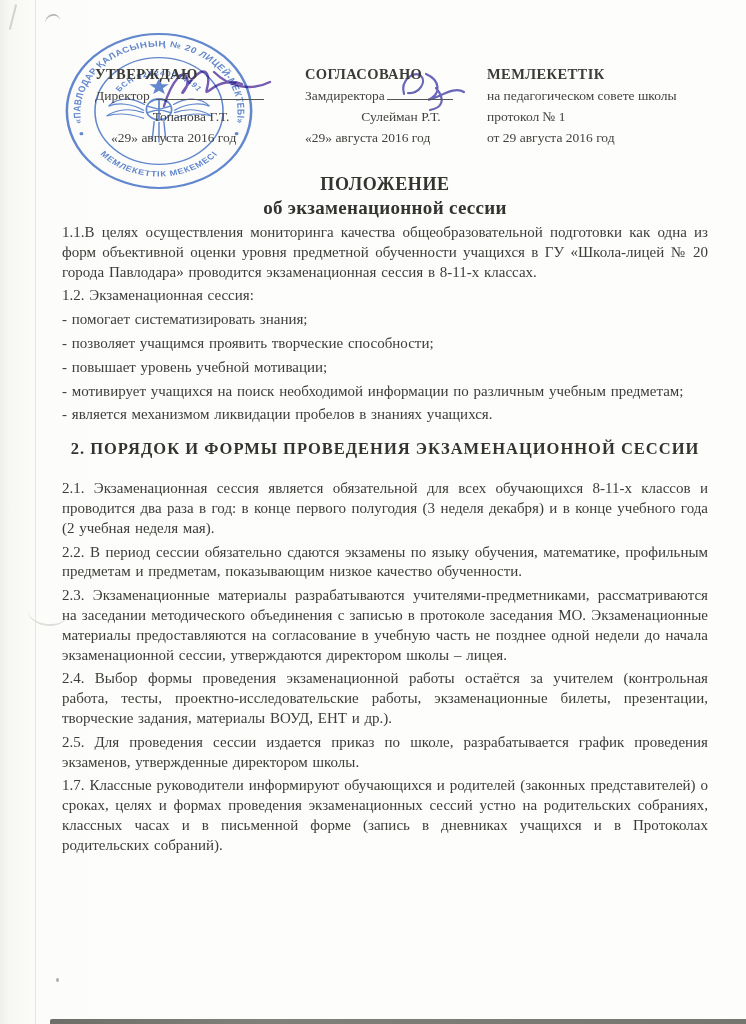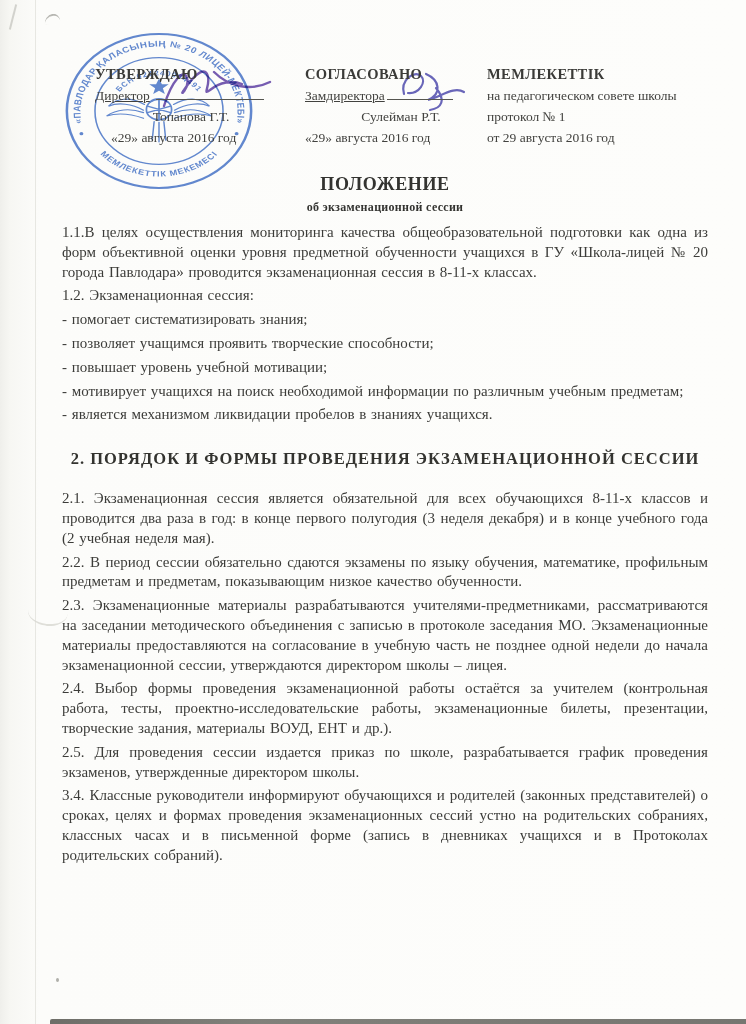--- a/index.html
+++ b/index.html
@@ -32,35 +32,35 @@
   .sig-director{left:158px;top:62px;width:120px;height:52px;}
   .sig-zam{left:396px;top:66px;width:78px;height:46px;}
 
   
   .appr{position:absolute;top:64px;left:0;right:0;font-size:13.5px;line-height:21px;color:#42423f;}
   .appr .col{position:absolute;top:0;}
   .col-1{left:95px;width:180px;}
   .col-2{left:305px;width:180px;}
   .col-3{left:487px;width:225px;}
   .appr .ttl{font-weight:bold;font-size:14.5px;letter-spacing:.4px;color:#39393б;color:#3b3b38;}
-  .role-line{white-space:nowrap;text-decoration:underline;}
+  .role-line{white-space:nowrap;}
   .uline{display:inline-block;border-bottom:1px solid #55554f;height:13px;vertical-align:baseline;}
   .u-dir{width:108px;margin-left:6px;}
   .u-zam{width:66px;margin-left:2px;}
   .name-r{text-align:center;padding-right:4px;margin-left:16px;}
   .col-1 .date{padding-left:16px;white-space:nowrap;}
   .col-2 .date{white-space:nowrap;}
 
   
   .doc{position:absolute;top:172px;left:58px;right:34px;}
   .t1{text-align:center;font-weight:bold;font-size:18px;line-height:24px;letter-spacing:.6px;color:#333330;}
-  .t2{text-align:center;font-weight:bold;font-size:12px;line-height:23px;letter-spacing:.3px;color:#333330;}
+  .t2{text-align:center;font-weight:bold;font-size:19px;line-height:23px;letter-spacing:.3px;color:#333330;}
   .section .heading{text-align:center;font-weight:bold;font-size:16.5px;line-height:22px;letter-spacing:.6px;color:#33332f;}
   #sections .section:nth-child(1) .heading{margin:17px 0 3px 0;}
-  #sections .section:nth-child(2) .heading{margin:23px 0 19px 0;letter-spacing:1px;}
+  #sections .section:nth-child(2) .heading{margin:13px 0 19px 0;letter-spacing:1px;}
   .section p{margin:4px;font-size:15px;line-height:19.8px;text-align:justify;color:#3c3c39;
     word-spacing:1px;}
 </style>
 </head>
 <body>
 
 <div class="page">
 
   <div class="scan-slash"></div>
   <div class="scan-mark-top"></div>
@@ -154,18 +154,18 @@
           <p>- является механизмом  ликвидации пробелов в знаниях учащихся.</p>
         </div>
 
     <div class="section">
       <div class="heading">2. ПОРЯДОК И ФОРМЫ ПРОВЕДЕНИЯ ЭКЗАМЕНАЦИОННОЙ СЕССИИ</div>
     <p>2.1. Экзаменационная сессия является обязательной для всех обучающихся 8-11-х классов и проводится два раза в год: в конце первого полугодия (3 неделя декабря) и в конце учебного года (2 учебная неделя мая).</p>
           <p>2.2.  В период сессии обязательно сдаются экзамены по языку обучения, математике,  профильным предметам и  предметам, показывающим низкое качество обученности.</p>
           <p>2.3. Экзаменационные материалы разрабатываются учителями-предметниками, рассматриваются на заседании методического объединения с записью в протоколе заседания МО. Экзаменационные материалы предоставляются на согласование в учебную часть не позднее одной недели до начала экзаменационной сессии, утверждаются директором школы – лицея.</p>
           <p>2.4.  Выбор формы проведения экзаменационной работы остаётся за учителем (контрольная работа, тесты, проектно-исследовательские работы, экзаменационные билеты, презентации, творческие задания, материалы  ВОУД, ЕНТ и др.).</p>
           <p>2.5. Для проведения сессии издается приказ по школе, разрабатывается график проведения экзаменов,  утвержденные директором школы.</p>
-          <p>3.4. Классные руководители информируют обучающихся и  родителей  (законных представителей) о сроках, целях и формах проведения экзаменационных сессий устно на родительских собраниях, классных часах и в письменной форме (запись в дневниках учащихся и в Протоколах родительских собраний).</p>
+          <p>1.7. Классные руководители информируют обучающихся и  родителей  (законных представителей) о сроках, целях и формах проведения экзаменационных сессий устно на родительских собраниях, классных часах и в письменной форме (запись в дневниках учащихся и в Протоколах родительских собраний).</p>
         </div>
   </div>
   </div>
 
 </div>
 
 </body></html>

